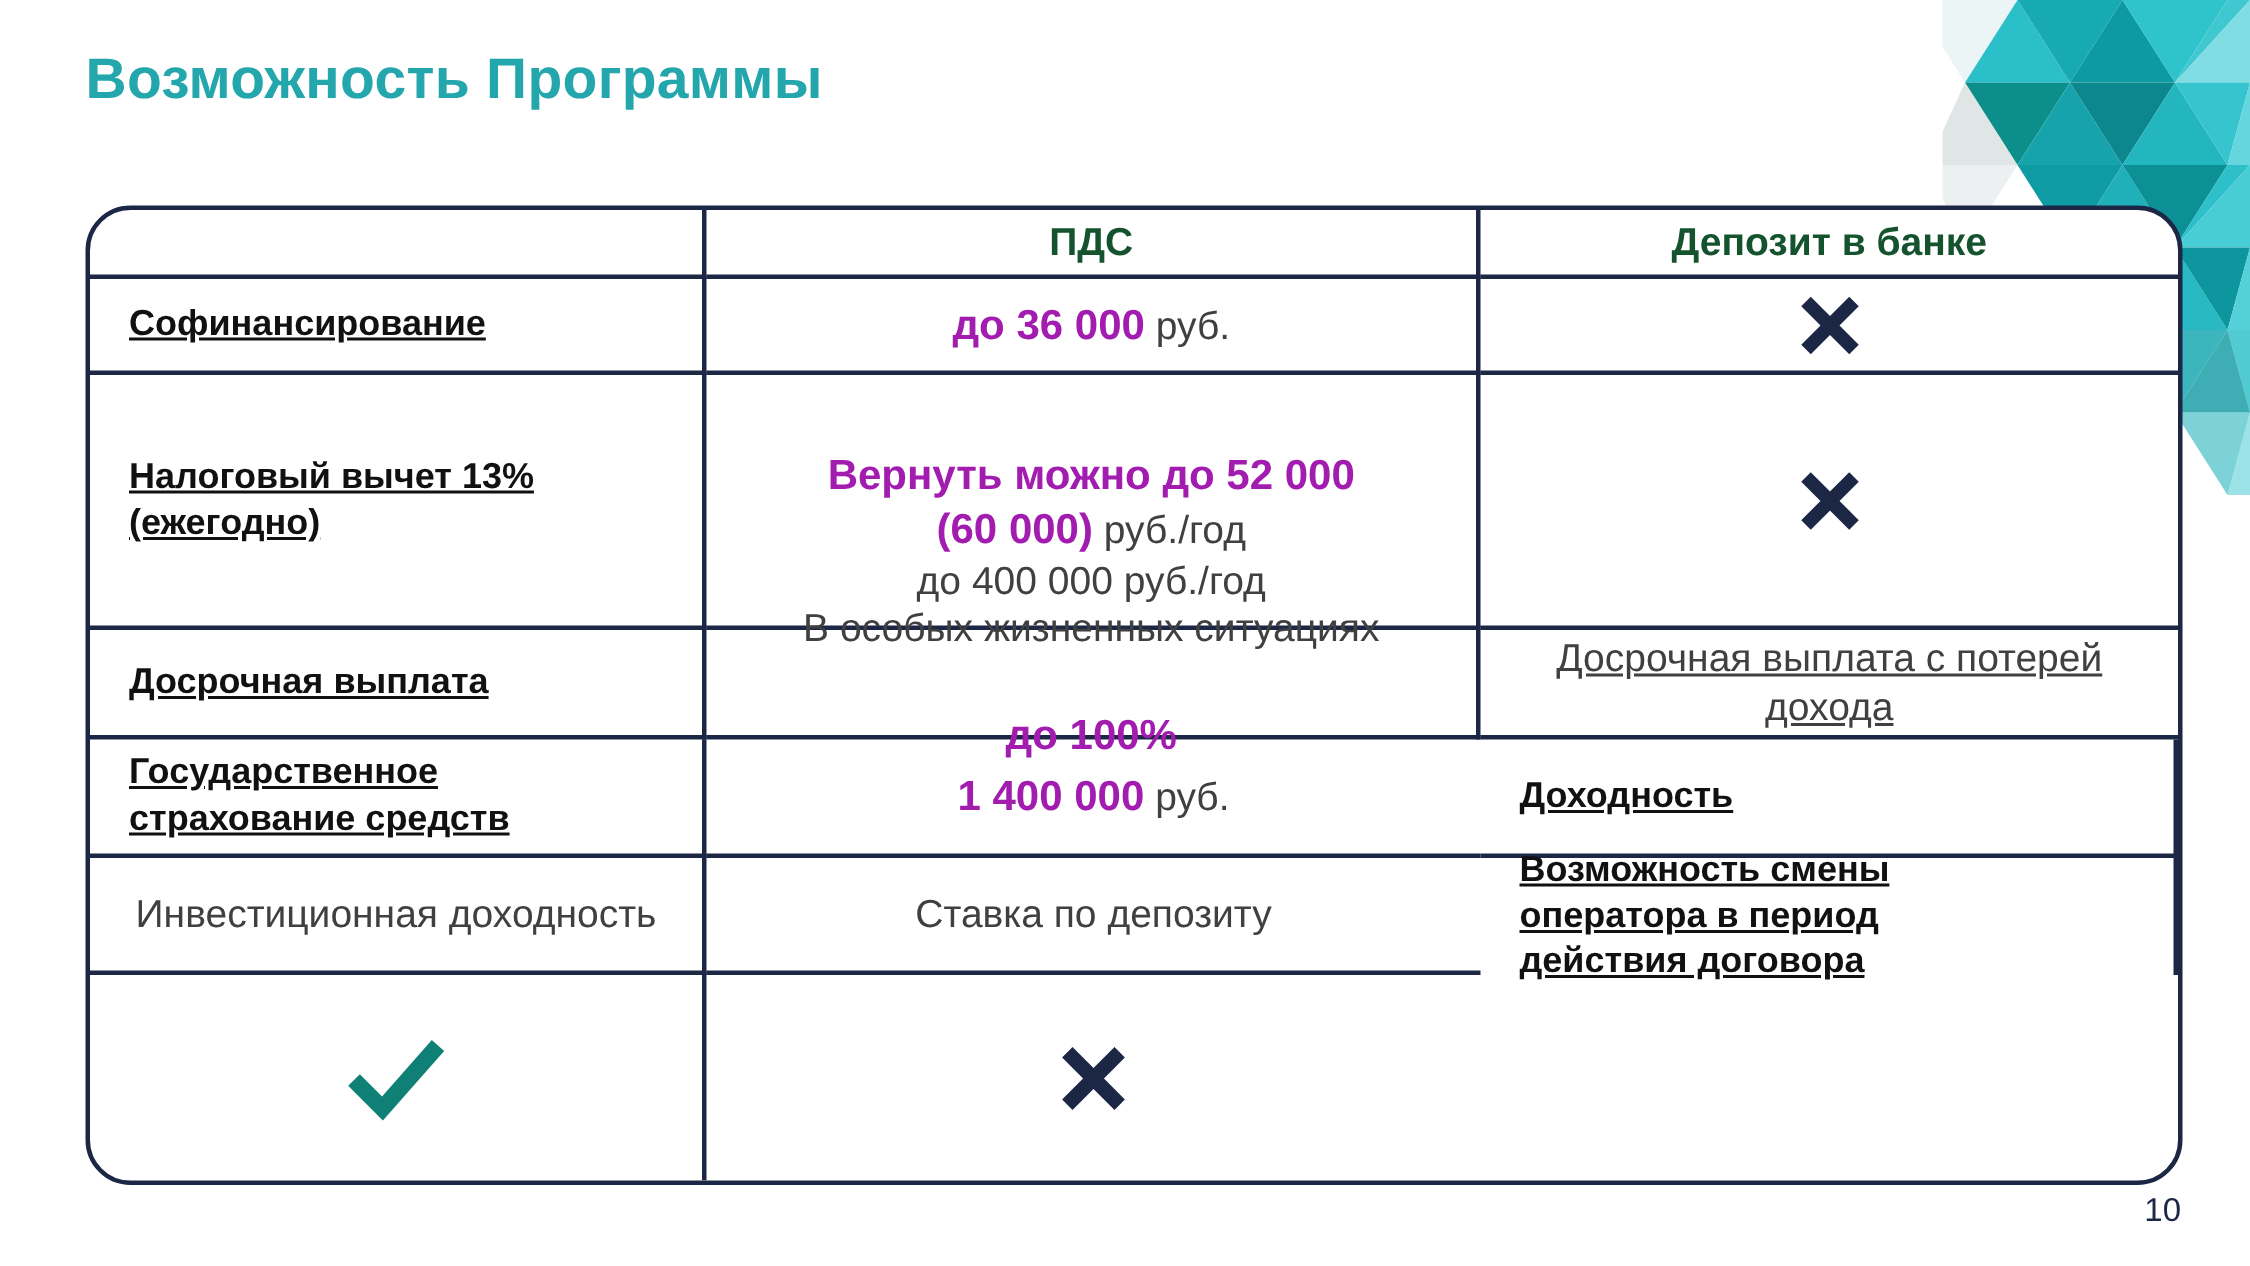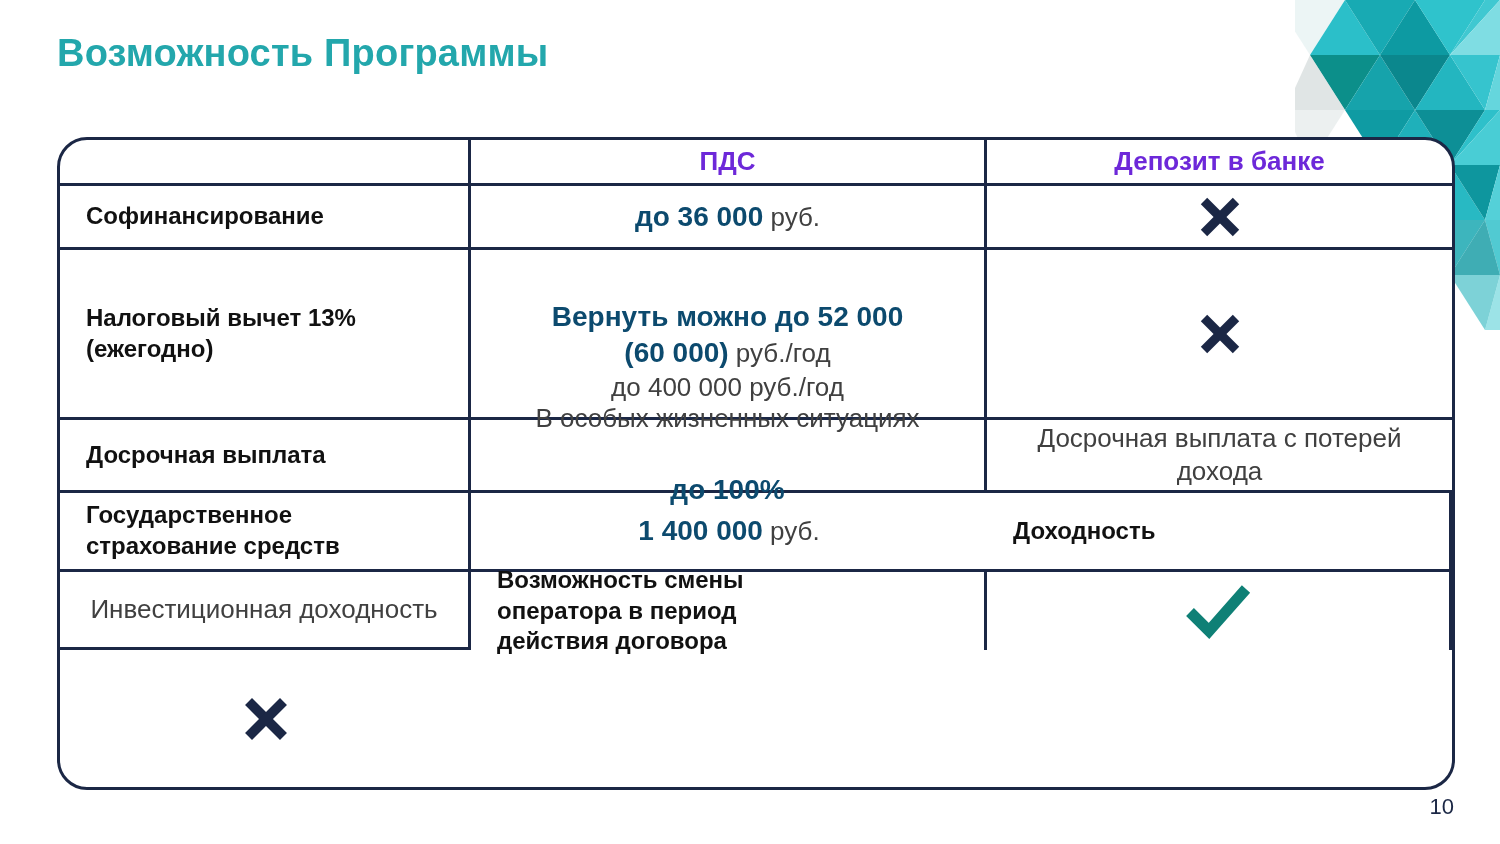--- a/index.html
+++ b/index.html
@@ -31,25 +31,25 @@
   }
   .cell{
     display:flex;flex-direction:column;justify-content:center;align-items:center;
     text-align:center;padding:4px 18px;box-sizing:border-box;
     border-right:3px solid #1b2745;border-bottom:3px solid #1b2745;
     font-size:24px;line-height:1.28;
   }
   .cell.c3{border-right:none;}
   .cell.last{border-bottom:none;}
   .cell.labelcell{align-items:flex-start;text-align:left;padding-left:26px;font-weight:700;color:#111;}
-  .headcell{font-weight:700;color:#6d28d9;font-size:26px;text-align:right;}
-  .teal-big{color:#0c4a6e;font-weight:700;font-size:28px;margin-top:36px;}
+  .headcell{font-weight:700;color:#14532d;font-size:26px;text-align:right;}
+  .teal-big{color:#a21caf;font-weight:700;font-size:28px;margin-top:36px;}
   .dark-line{color:#404040;font-weight:400;font-size:26px;}
   .mixline{white-space:nowrap;}
-  .preline{white-space:pre-line;}
+  .preline{white-space:pre-line;text-decoration:underline;}
   .pagenum{
     position:absolute;right:46px;top:794px;z-index:2;
     font-size:22px;color:#1b2745;text-align:right;
   }
   .icon-wrap{display:flex;align-items:center;justify-content:center;}
 </style>
 </head>
 <body>
 
 <div class="slide">
@@ -138,20 +138,23 @@
     <div class="cell c3">
       <div class="mixline">
         <span class="teal-big">1 400 000</span><span class="dark-line"> руб.</span>
       </div>
     </div>
 
     <div class="cell labelcell preline">Доходность</div>
     <div class="cell">
       <div class="dark-line">Инвестиционная доходность</div>
     </div>
+    <div class="cell c3">
+      <div class="dark-line">Ставка по депозиту</div>
+    </div>
 
     <div class="cell labelcell preline last">Возможность смены
 оператора в период
 действия договора</div>
     <div class="cell last icon-wrap">
       <svg width="72" height="58" viewBox="0 0 72 58">
         <polyline points="8,30 27,49 64,7" fill="none" stroke="#0f8076" stroke-width="11"></polyline>
       </svg>
     </div>
     <div class="cell c3 last icon-wrap">

